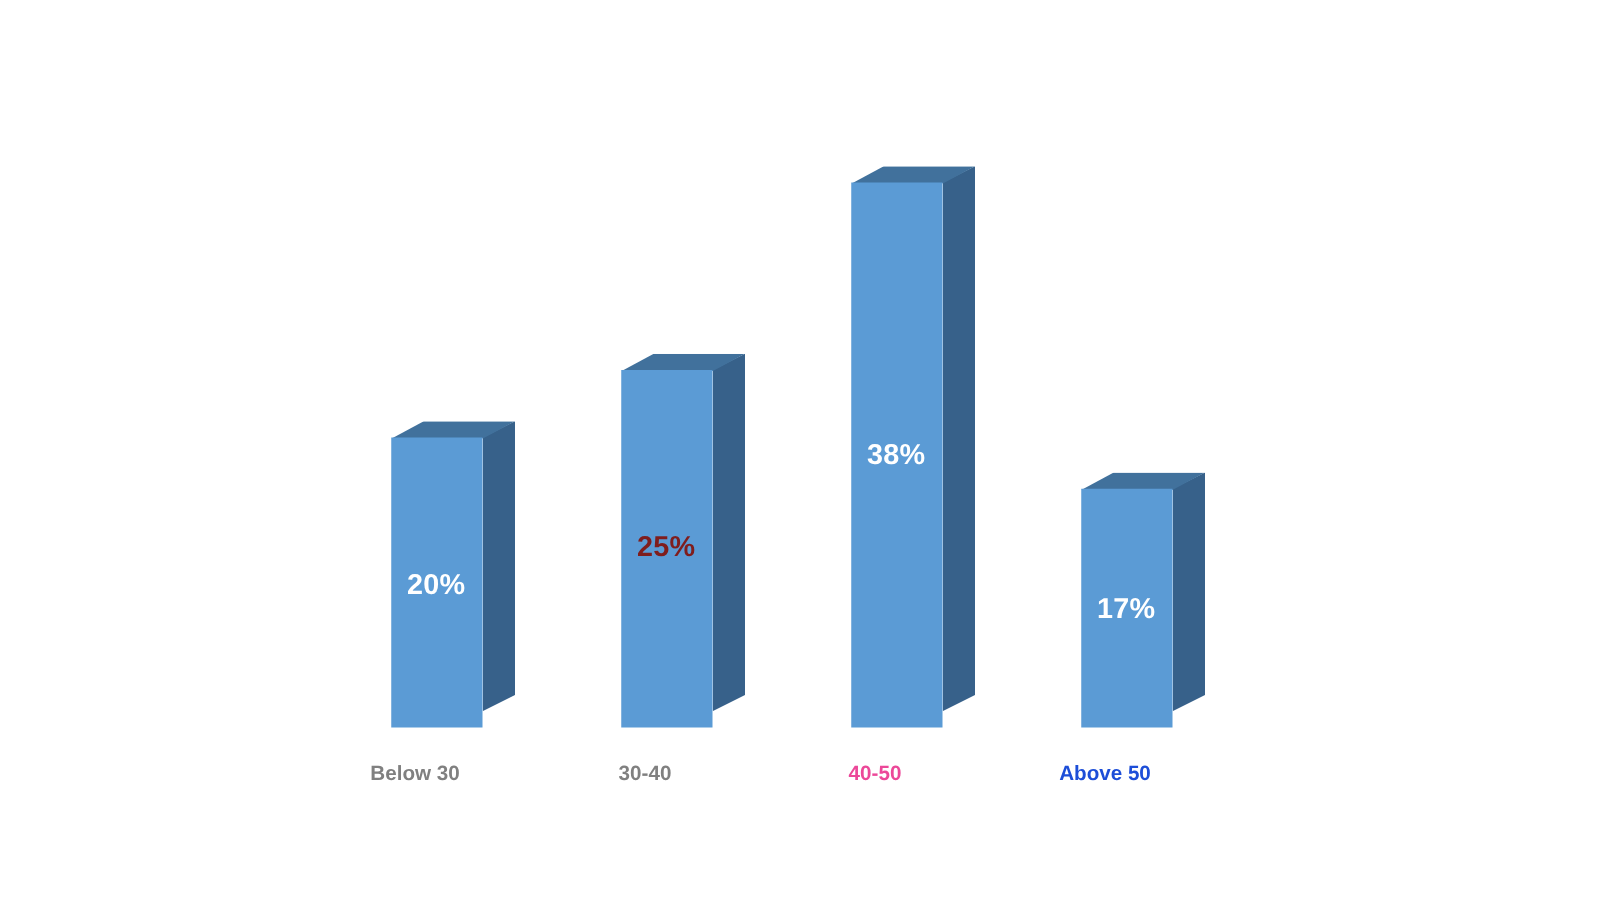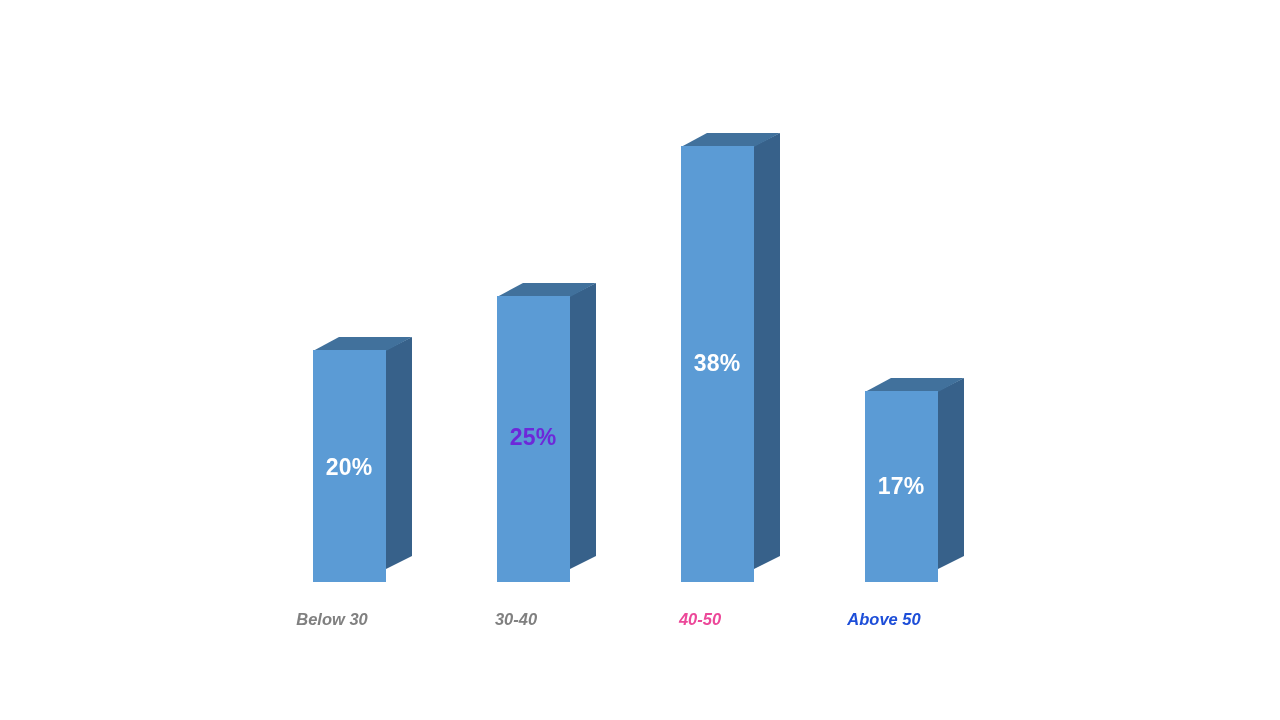--- a/index.html
+++ b/index.html
@@ -61,40 +61,39 @@
     pointer-events: none;
   }
 
   .cat-label {
     position: absolute;
     color: #808080;
     font-weight: bold;
     font-size: 16.5px;
     text-align: center;
     white-space: nowrap;
-    font-style: italic;
   }
 </style>
 </head>
 <body>
 
 <div id="chart-root">
   <div class="plot-area" id="plot-area">
       <div class="bar-group" style="left: 0px; top: 0px; width: 1280px; height: 720px; position: absolute; pointer-events: none;">
         <div class="bar-side" style="left: 386px; top: 337px; width: 26px; height: 232px; background: rgb(55, 97, 138); clip-path: polygon(0px 13px, 100% 0px, 100% 219px, 0px 100%); pointer-events: auto;"></div>
         <div class="bar-top" style="left: 313px; top: 337px; width: 99px; height: 14px; background: rgb(65, 113, 156); clip-path: polygon(26px 0px, 100% 0px, 73px 100%, 0px 100%); pointer-events: auto;"></div>
         <div class="bar-front" style="left: 313px; top: 350px; width: 73px; height: 232px; background: rgb(91, 155, 213); pointer-events: auto;"></div>
         <div class="bar-value" style="color: rgb(255, 255, 255); left: 289px; top: 454px; width: 120px;">20%</div>
         <div class="cat-label" style="color: rgb(128, 128, 128); left: 242px; top: 610px; width: 180px;">Below 30</div>
       </div>
       <div class="bar-group" style="left: 0px; top: 0px; width: 1280px; height: 720px; position: absolute; pointer-events: none;">
         <div class="bar-side" style="left: 570px; top: 283px; width: 26px; height: 286px; background: rgb(55, 97, 138); clip-path: polygon(0px 13px, 100% 0px, 100% 273px, 0px 100%); pointer-events: auto;"></div>
         <div class="bar-top" style="left: 497px; top: 283px; width: 99px; height: 14px; background: rgb(65, 113, 156); clip-path: polygon(26px 0px, 100% 0px, 73px 100%, 0px 100%); pointer-events: auto;"></div>
         <div class="bar-front" style="left: 497px; top: 296px; width: 73px; height: 286px; background: rgb(91, 155, 213); pointer-events: auto;"></div>
-        <div class="bar-value" style="color: #6d28d9; left: 473px; top: 424px; width: 120px;">25%</div>
+        <div class="bar-value" style="color: #7f1d1d; left: 473px; top: 424px; width: 120px;">25%</div>
         <div class="cat-label" style="color: rgb(128, 128, 128); left: 426px; top: 610px; width: 180px;">30-40</div>
       </div>
       <div class="bar-group" style="left: 0px; top: 0px; width: 1280px; height: 720px; position: absolute; pointer-events: none;">
         <div class="bar-side" style="left: 754px; top: 133px; width: 26px; height: 436px; background: rgb(55, 97, 138); clip-path: polygon(0px 13px, 100% 0px, 100% 423px, 0px 100%); pointer-events: auto;"></div>
         <div class="bar-top" style="left: 681px; top: 133px; width: 99px; height: 14px; background: rgb(65, 113, 156); clip-path: polygon(26px 0px, 100% 0px, 73px 100%, 0px 100%); pointer-events: auto;"></div>
         <div class="bar-front" style="left: 681px; top: 146px; width: 73px; height: 436px; background: rgb(91, 155, 213); pointer-events: auto;"></div>
         <div class="bar-value" style="color: rgb(255, 255, 255); left: 657px; top: 350px; width: 120px;">38%</div>
         <div class="cat-label" style="color: #ec4899; left: 610px; top: 610px; width: 180px;">40-50</div>
       </div>
       <div class="bar-group" style="left: 0px; top: 0px; width: 1280px; height: 720px; position: absolute; pointer-events: none; border-radius: 10px;">

